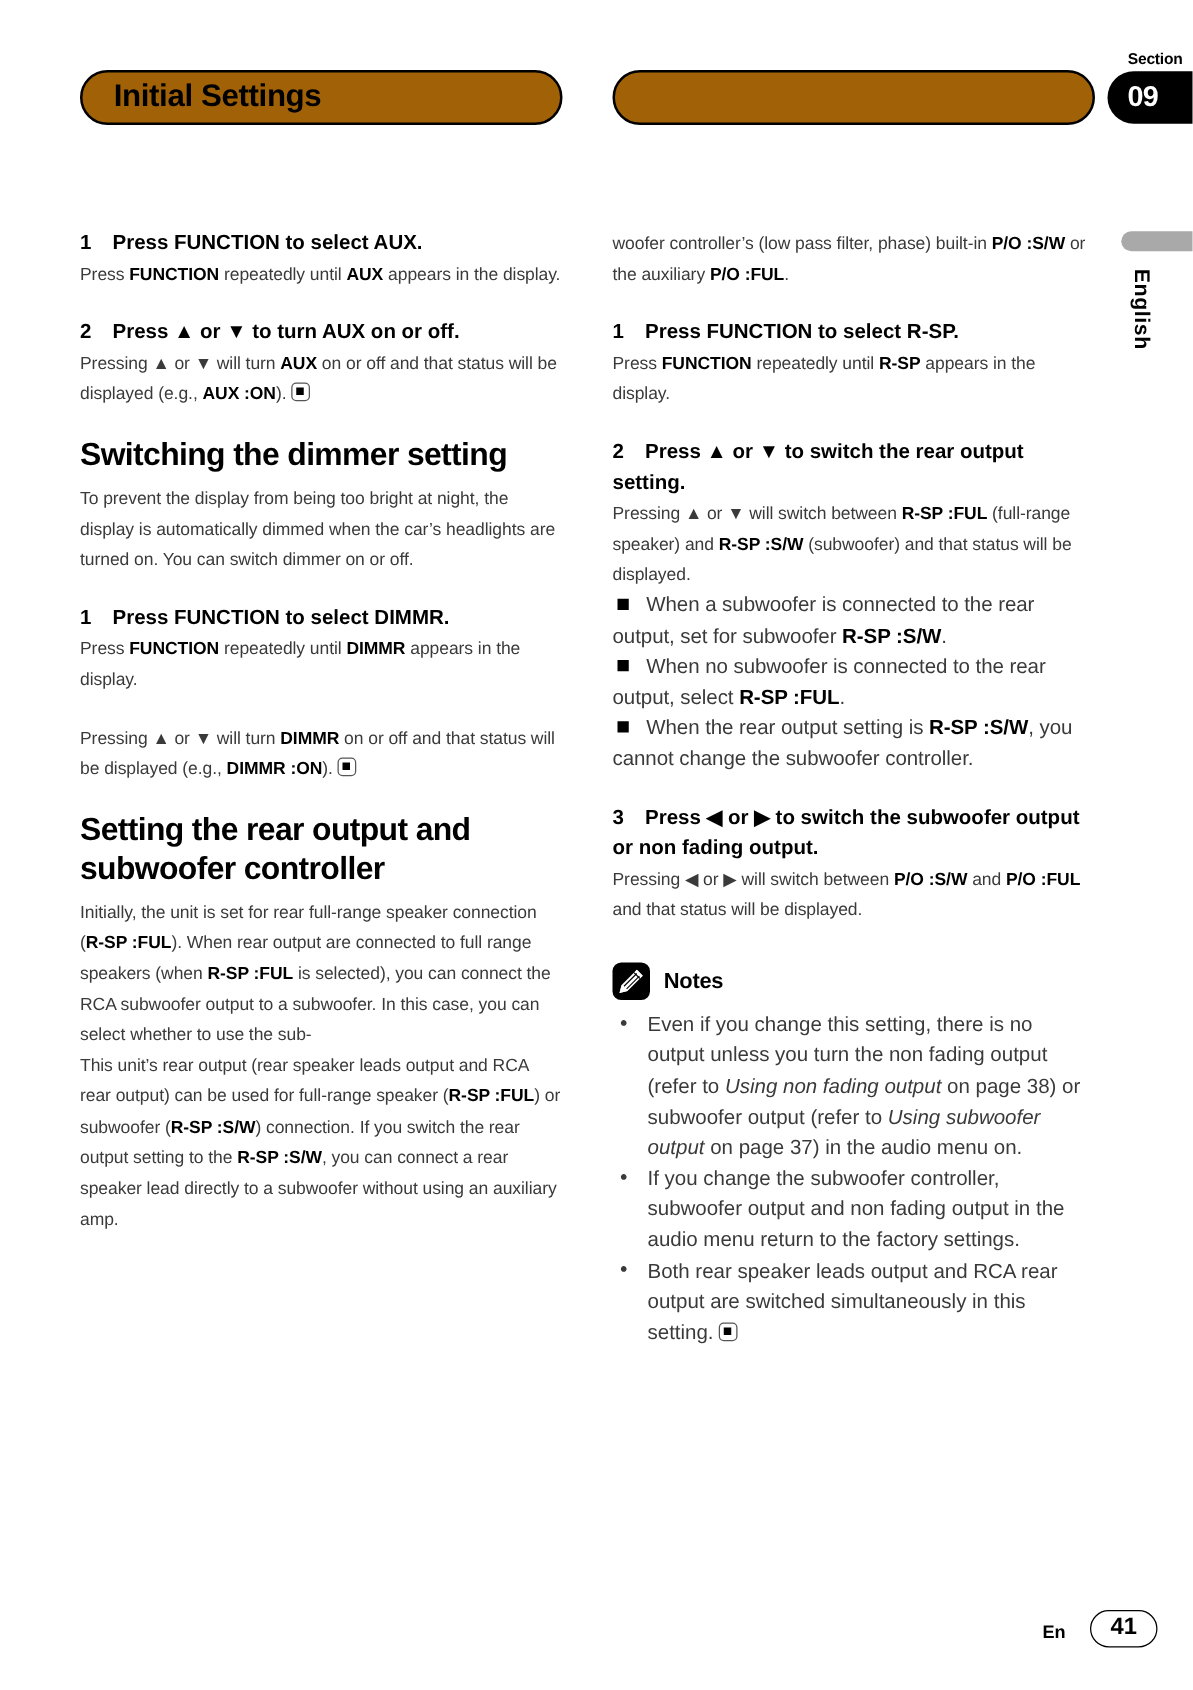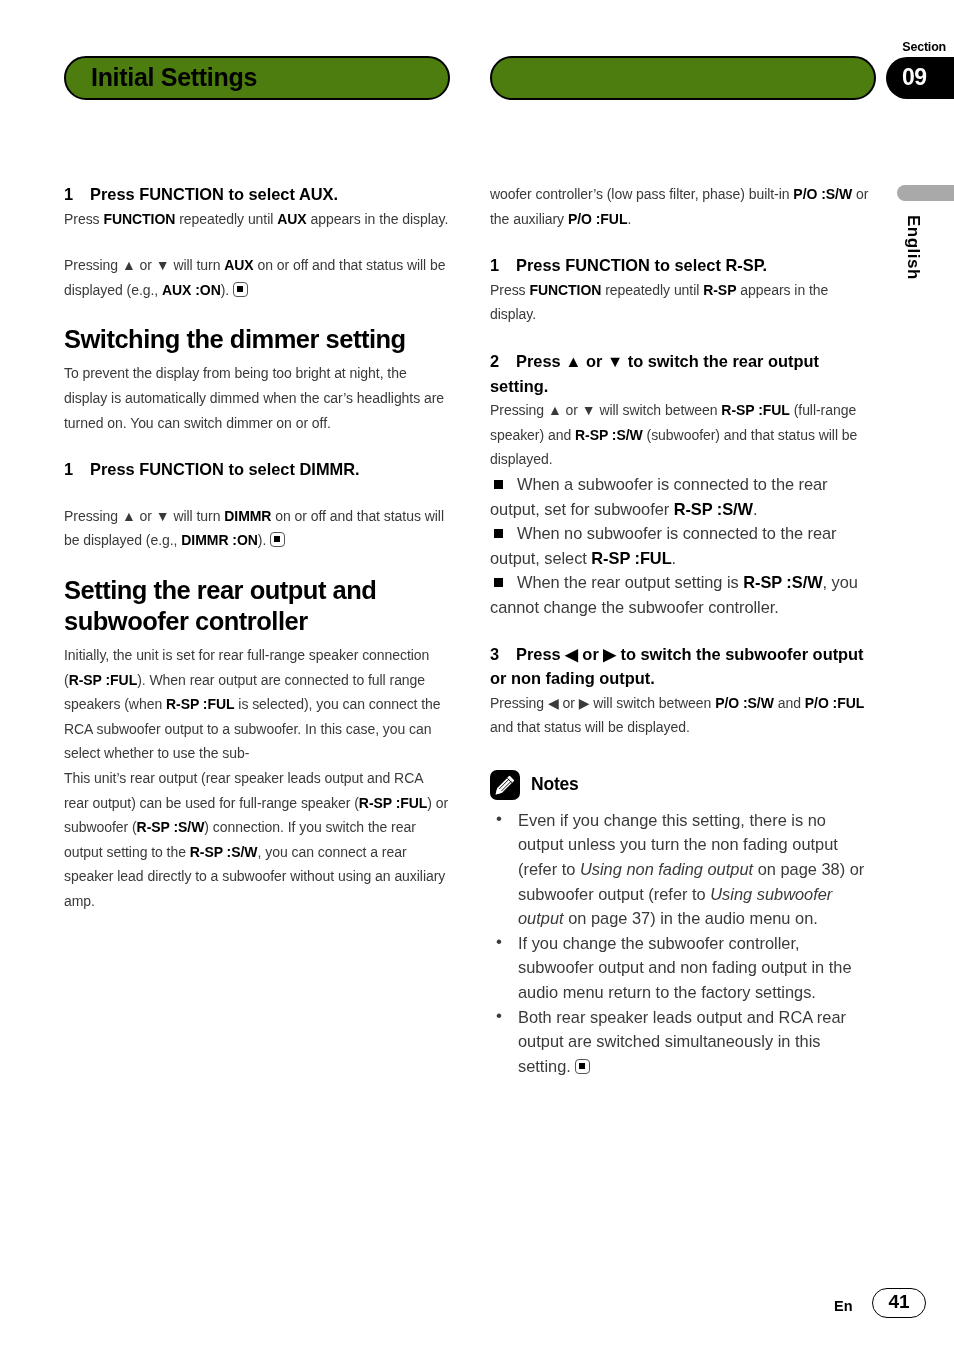--- a/index.html
+++ b/index.html
@@ -20,21 +20,21 @@
   .header {
     position: absolute;
     left: 0; top: 0;
     width: 954px; height: 150px;
   }
   .hdr-bubble {
     position: absolute;
     box-sizing: border-box;
     border: 2px solid #000;
     border-radius: 26px;
-    background: #4d7c0f;
+    background: #a16207;
     height: 44px;
   }
   .hdr-bubble-left {
     left: 64px; top: 56px; width: 386px;
   }
   .hdr-bubble-right {
     left: 490px; top: 56px; width: 386px;
   }
   .hdr-title {
     position: absolute;
@@ -260,30 +260,34 @@
 <div class="col col-left">
 
   <div class="blk">
     <div class="step-head">
       <span class="step-num">1</span><span>Press FUNCTION to select AUX.</span>
     </div>
     <p><span>Press </span><b>FUNCTION</b><span> repeatedly until </span><b>AUX</b><span> appears in the display.</span></p>
   </div>
 
   <div class="blk">
+    <div class="step-head">
+      <span class="step-num">2</span><span>Press ▲ or ▼ to turn AUX on or off.</span>
+    </div>
     <p><span>Pressing ▲ or ▼ will turn </span><b>AUX</b><span> on or off and that status will be displayed (e.g., </span><b>AUX :ON</b><span>).</span><span class="endmark"></span></p>
   </div>
 
   <h2 class="sec-title gap-before-title">Switching the dimmer setting</h2>
   <p class="blk">To prevent the display from being too bright at night, the display is automatically dimmed when the car’s headlights are turned on. You can switch dimmer on or off.</p>
 
   <div class="blk">
     <div class="step-head">
       <span class="step-num">1</span><span>Press FUNCTION to select DIMMR.</span>
     </div>
+    <p><span>Press </span><b>FUNCTION</b><span> repeatedly until </span><b>DIMMR</b><span> appears in the display.</span></p>
   </div>
 
   <div class="blk">
     <p><span>Pressing ▲ or ▼ will turn </span><b>DIMMR</b><span> on or off and that status will be displayed (e.g., </span><b>DIMMR :ON</b><span>).</span><span class="endmark"></span></p>
   </div>
 
   <h2 class="sec-title gap-before-title2">Setting the rear output and subwoofer controller</h2>
   <p><span>Initially, the unit is set for rear full-range speaker connection (</span><b>R-SP :FUL</b><span>). When rear output are connected to full range speakers (when </span><b>R-SP :FUL</b><span> is selected), you can connect the RCA subwoofer output to a subwoofer. In this case, you can select whether to use the sub-</span></p>
   <p><span>This unit’s rear output (rear speaker leads output and RCA rear output) can be used for full-range speaker (</span><b>R-SP :FUL</b><span>) or subwoofer (</span><b>R-SP :S/W</b><span>) connection. If you switch the rear output setting to the </span><b>R-SP :S/W</b><span>, you can connect a rear speaker lead directly to a subwoofer without using an auxiliary amp.</span></p>
 </div>

